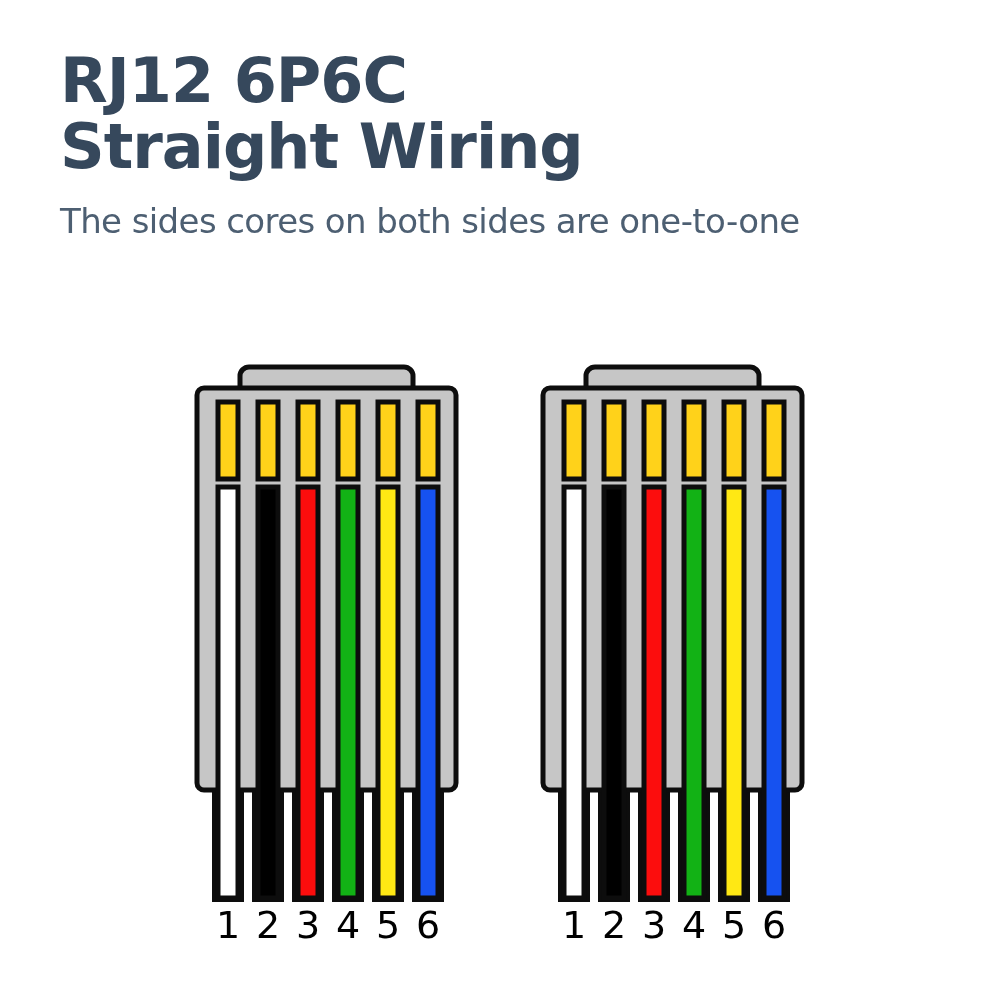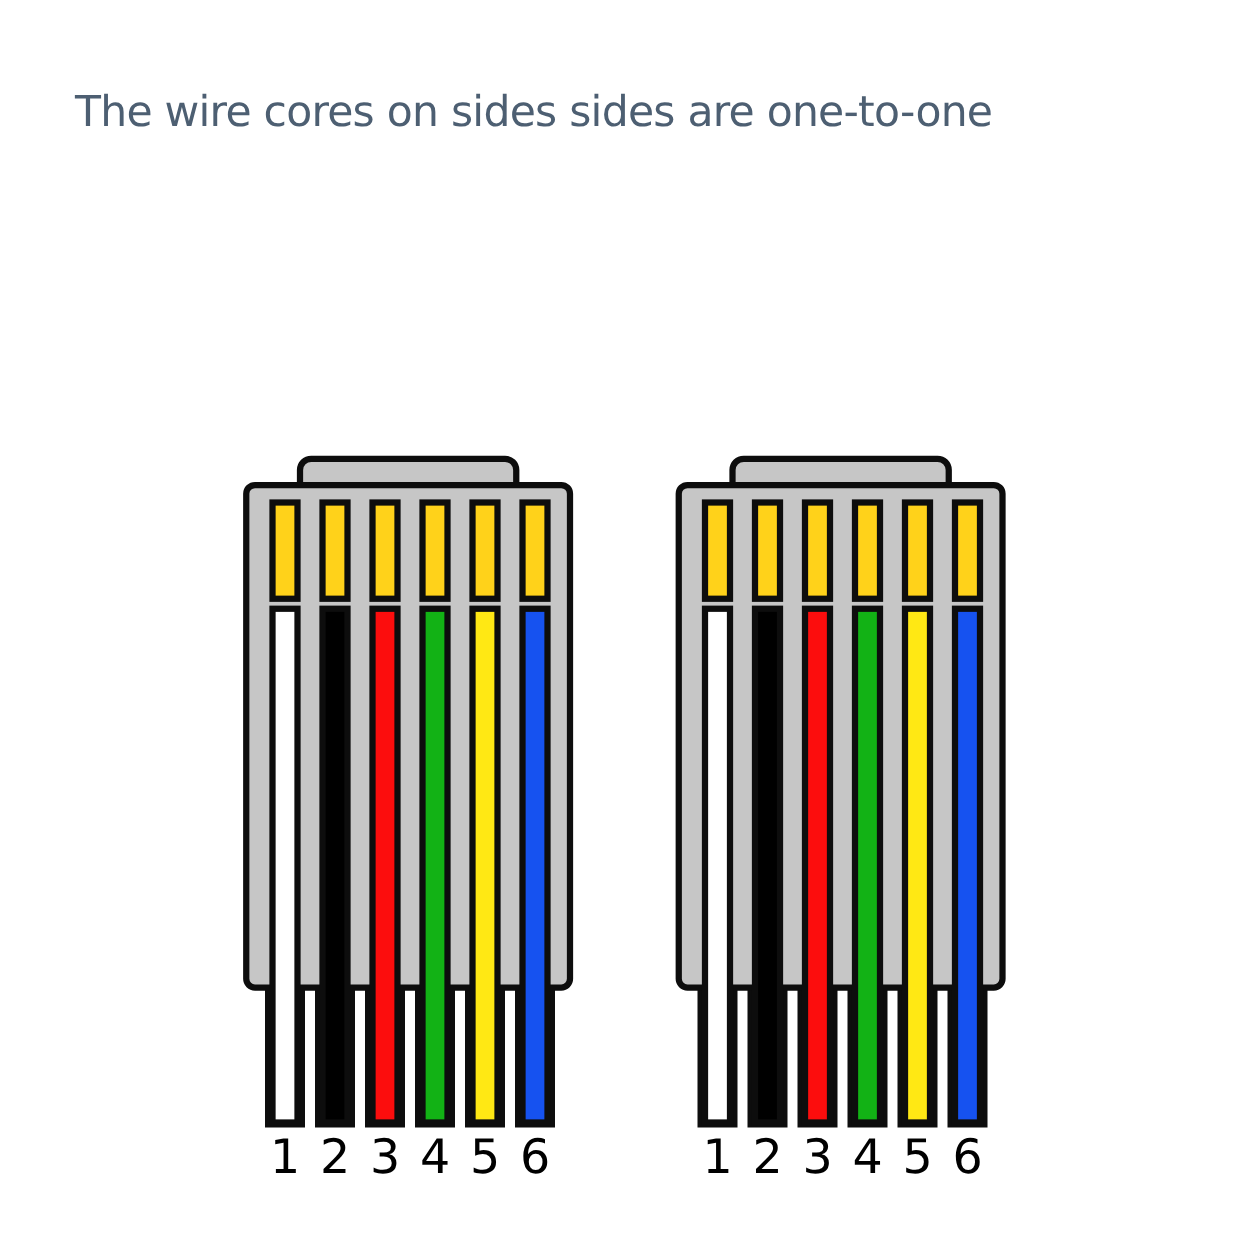--- a/index.html
+++ b/index.html
@@ -69,21 +69,23 @@
     fill: #000000;
     text-anchor: middle;
   }
 </style>
 </head>
 <body>
 
 <div id="page">
 
   <div class="header">
-    <p class="subtitle">The wire cores on sides sides are one-to-one</p>
+    <h1 class="title">RJ12 6P6C
+Straight Wiring</h1>
+    <p class="subtitle">The sides cores on both sides are one-to-one</p>
   </div>
 
   <div id="diagram">
     <svg viewBox="0 0 1000 1000" xmlns="http://www.w3.org/2000/svg">
       <g id="connectors-group">
           <g>
             <rect x="214" y="788" width="28" height="112" fill="#ffffff" stroke="#0d0d0d" stroke-width="4"></rect>
             <rect x="254" y="788" width="28" height="112" fill="#ffffff" stroke="#0d0d0d" stroke-width="4"></rect>
             <rect x="294" y="788" width="28" height="112" fill="#ffffff" stroke="#0d0d0d" stroke-width="4"></rect>
             <rect x="334" y="788" width="28" height="112" fill="#ffffff" stroke="#0d0d0d" stroke-width="4"></rect>

